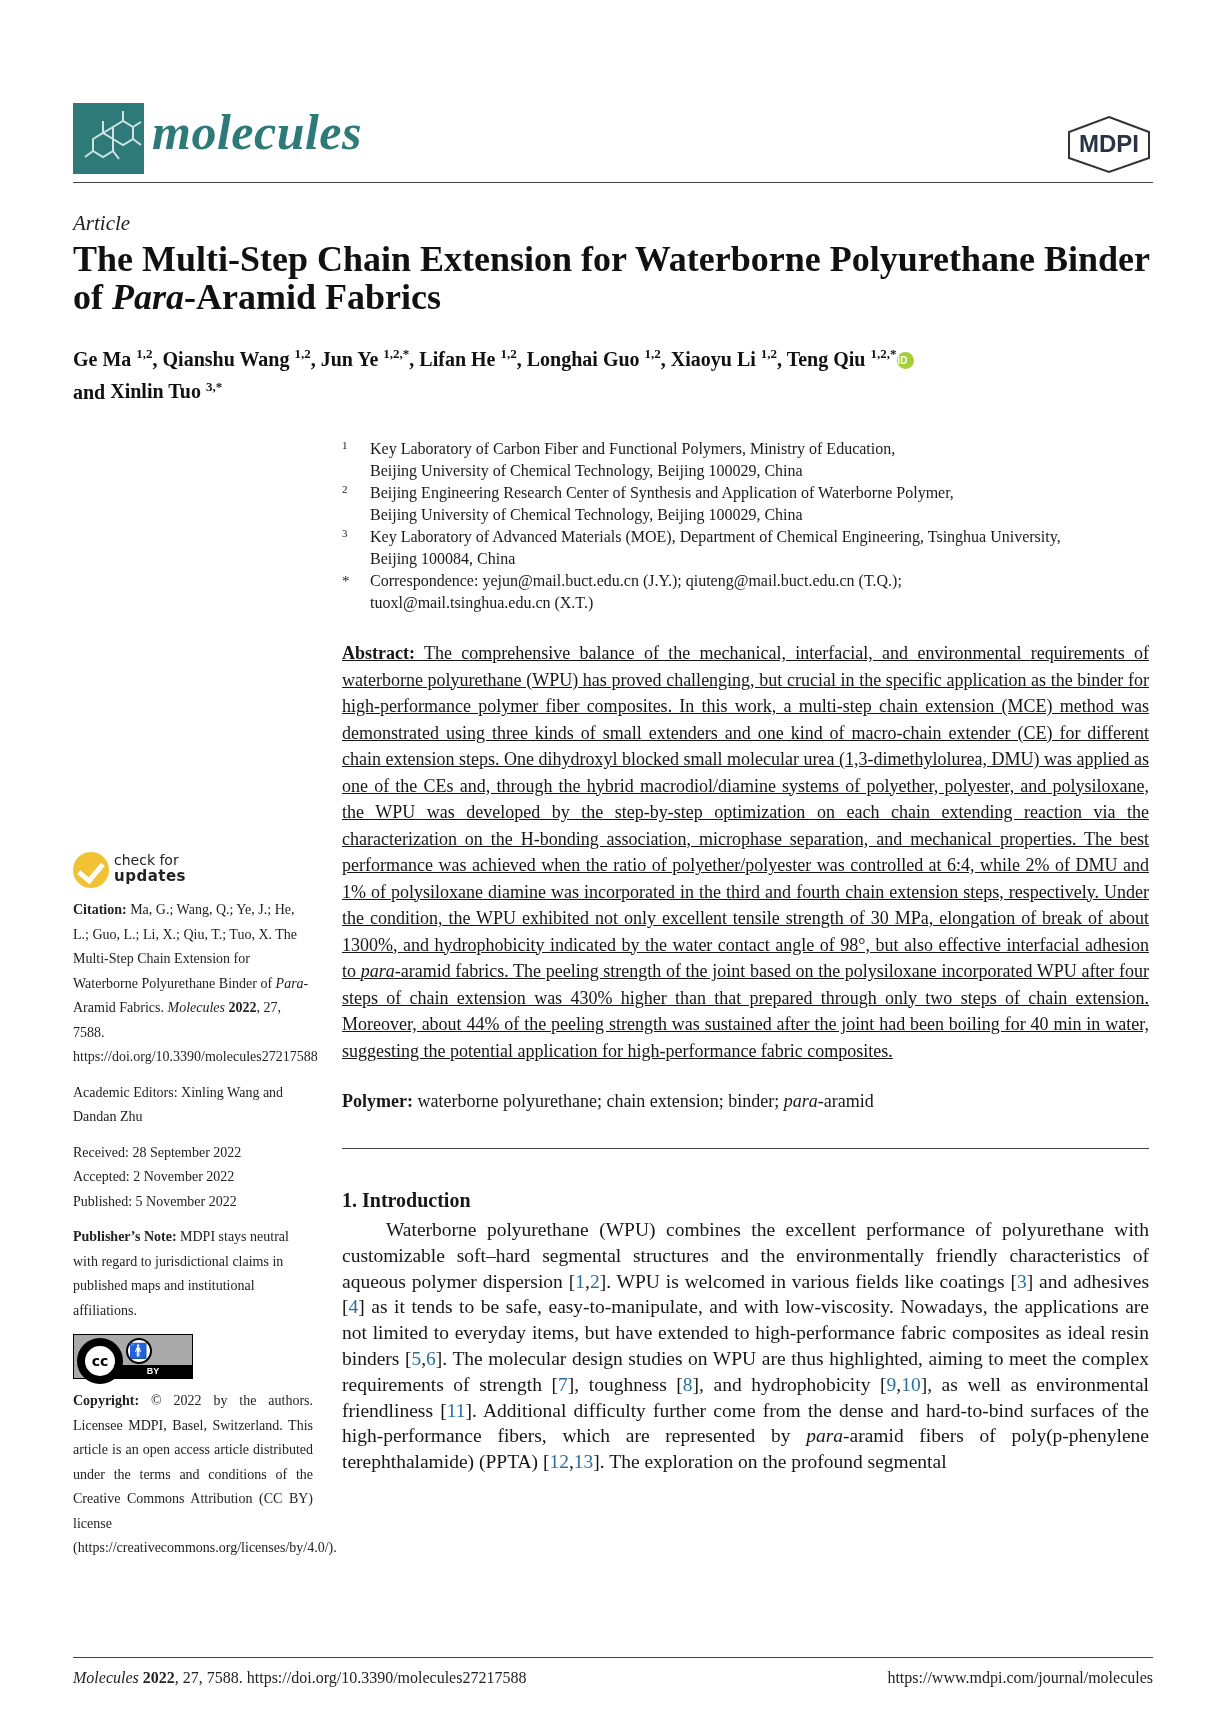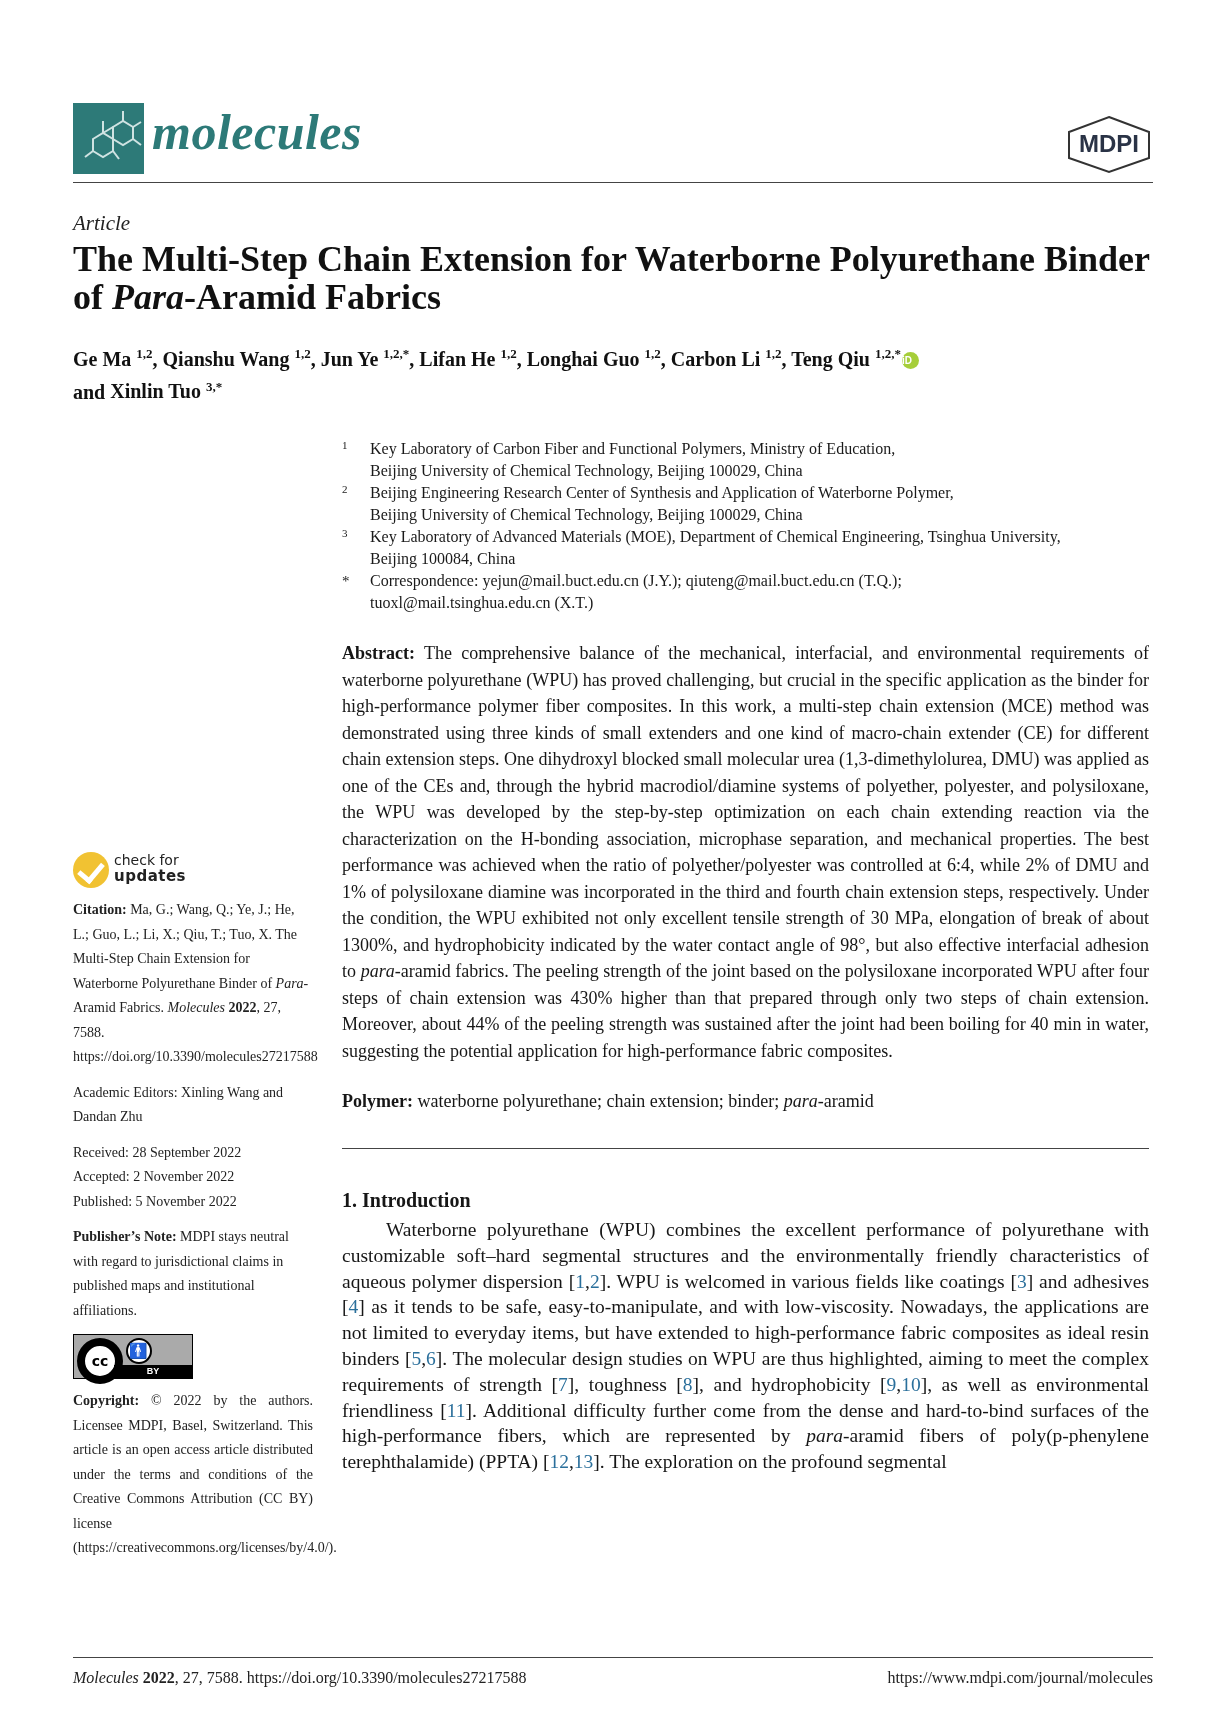--- a/index.html
+++ b/index.html
@@ -40,21 +40,21 @@
   #cc-badge { width: 118px; height: 43px; background: #aaa; border: 1px solid #000; position: relative; margin-bottom: 10px; margin-top: 5px; }
   #cc-badge .cc { position: absolute; left: 3px; top: 3px; width: 30px; height: 30px; border-radius: 50%;
                   background: #fff; border: 8px solid #000000; font-family: "DejaVu Sans", sans-serif; font-weight: bold;
                   font-size: 14px; text-align: center; line-height: 30px; color: #000; }
   #cc-badge .by-icon { position: absolute; left: 52px; top: 3px; width: 22px; height: 22px; border-radius: 50%;
                        background: #fff; border: 2px solid #000; text-align: center; font-size: 15px; line-height: 22px; font-family: "DejaVu Sans", sans-serif; }
   #cc-badge .by-bar { position: absolute; left: 40px; bottom: 0; width: 78px; height: 13px; background: #000; color: #fff;
                       font-family: Liberation Sans, sans-serif; font-size: 9px; font-weight: bold; text-align: center; line-height: 13px; }
   
   #main { left: 342px; top: 640px; width: 807px; font-size: 18px; line-height: 26.5px; color: #161616; }
-  #abstract { text-align: justify; }
+  #abstract { text-align: justify; text-decoration: underline; }
   #keywords { margin-top: 24px; }
   #section-rule { height: 1px; background: #444; margin-top: 33px; }
   #intro-heading { font-weight: bold; font-size: 20px; margin-top: 38px; margin-bottom: 4px; }
   #intro-body { text-align: justify; text-indent: 44px; font-size: 19.5px; line-height: 25.8px; }
   .ref { color: #2a6f9b; }
   
   #footer-rule { left: 73px; top: 1657px; width: 1080px; height: 1px; background: #444; }
   #footer-left { left: 73px; top: 1669px; font-size: 16px; color: #222; }
   #footer-right { right: 67px; top: 1669px; font-size: 16px; color: #222; }
 </style>
@@ -89,21 +89,21 @@
 <div id="title" class="abs">
   <span>The Multi-Step Chain Extension for Waterborne Polyurethane Binder of </span><span class="it">Para</span><span>-Aramid Fabrics</span>
 </div>
 
 <div id="authors" class="abs">
   <span><span>Ge Ma</span> <sup>1,2</sup></span><span>, </span>
   <span><span>Qianshu Wang</span> <sup>1,2</sup></span><span>, </span>
   <span><span>Jun Ye</span> <sup>1,2,*</sup></span><span>, </span>
   <span><span>Lifan He</span> <sup>1,2</sup></span><span>, </span>
   <span><span>Longhai Guo</span> <sup>1,2</sup></span><span>, </span>
-  <span><span>Carbon Li</span> <sup>1,2</sup></span><span>, </span>
+  <span><span>Xiaoyu Li</span> <sup>1,2</sup></span><span>, </span>
   <span><span>Teng Qiu</span> <sup>1,2,*</sup></span><span class="orcid">iD</span><br>
   <span>and</span>
   <span><span>Xinlin Tuo</span> <sup>3,*</sup></span>
 </div>
 
 <div id="affiliations" class="abs">
   <div class="aff">
     <span class="num">1</span>
     <div>Key Laboratory of Carbon Fiber and Functional Polymers, Ministry of Education,</div>
     <div>Beijing University of Chemical Technology, Beijing 100029, China</div>

